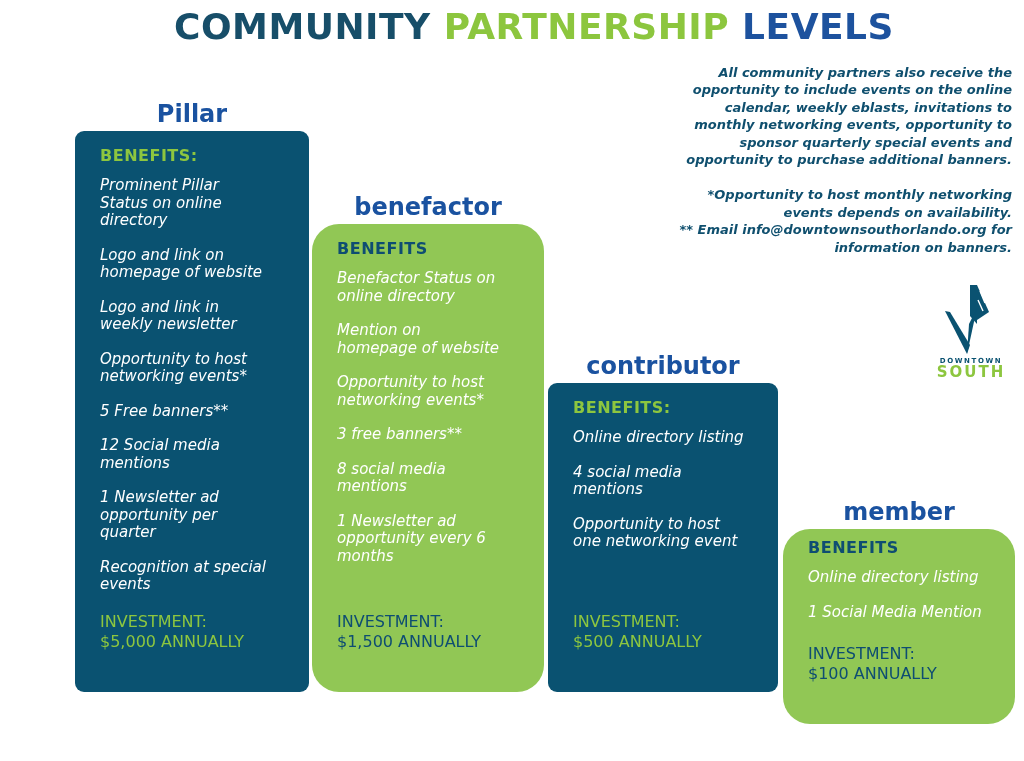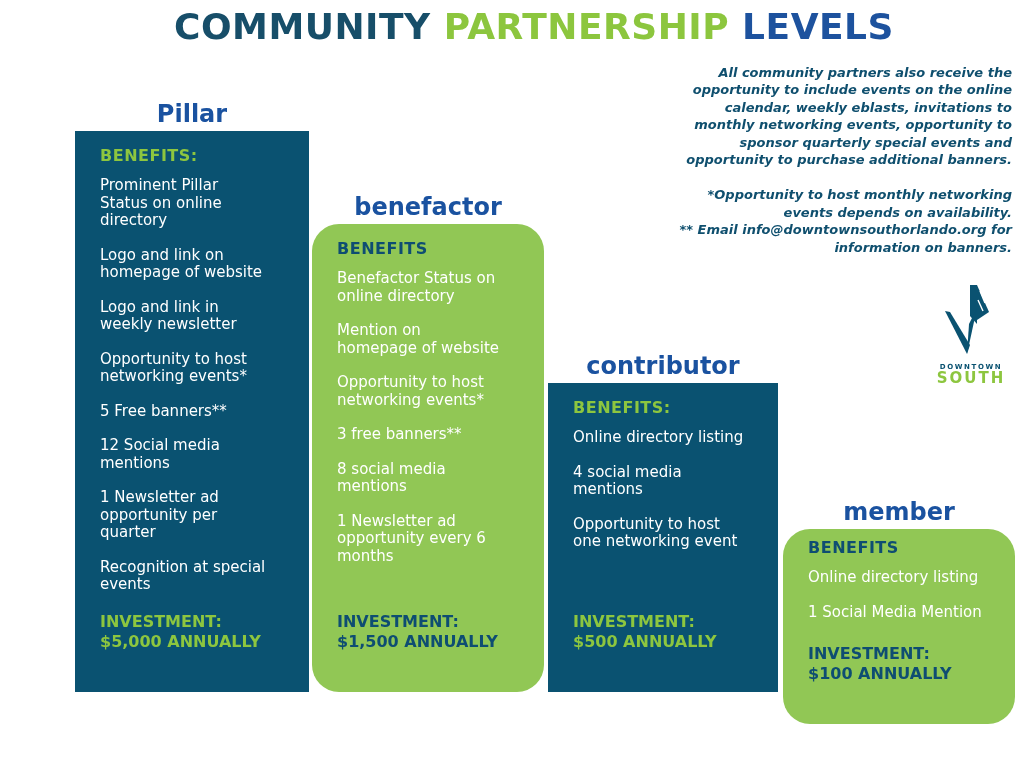--- a/index.html
+++ b/index.html
@@ -25,45 +25,45 @@
   .note{
     position:absolute;top:64px;right:12px;width:334px;
     text-align:right;font-size:13px;line-height:17.4px;
     font-weight:bold;font-style:italic;color:var(--note_teal);
   }
   .note p{margin:0 0 18px 0;white-space:pre-line;}
 
   
   .logo{position:absolute;left:934px;top:284px;width:74px;text-align:center;}
   .logo svg{display:block;margin:0 auto;}
-  .logo-line1{font-size:7px;letter-spacing:1.6px;font-weight:bold;color:var(--teal_panel);margin-top:7px;}
+  .logo-line1{font-size:7px;letter-spacing:1.6px;font-weight:bold;color:var(--teal_panel);margin-top:1px;}
   .logo-line2{font-size:15px;letter-spacing:2px;font-weight:bold;color:var(--green_text);line-height:14px;}
 
   
   .tier{position:absolute;}
   .tier-name{
     margin:0;height:32px;line-height:30px;text-align:center;
     font-size:24px;font-weight:bold;color:var(--header_blue);
   }
   .panel{
     box-sizing:border-box;width:100%;
     padding:15px 20px 40px 25px;
     display:flex;flex-direction:column;
   }
-  .panel.teal{background:var(--teal_panel);}
+  .panel.teal{background:var(--teal_panel);border-radius:9px;}
   .panel.green{background:var(--green_panel);border-radius:27px;}
   .benefits-label{font-size:16px;font-weight:bold;letter-spacing:0.5px;margin:0 0 12px 0;}
   .teal .benefits-label{color:var(--green_text);}
   .green .benefits-label{color:var(--navy_text);}
   .benefit{
     color:#ffffff;font-size:15px;line-height:17.5px;
-    margin:0 0 17px 0;white-space:pre-line;
+    margin:0 0 17px 0;white-space:pre-line;font-style:italic;
   }
   .investment{
-    margin-top:auto;font-size:16px;line-height:20px;font-weight:bold;
+    margin-top:auto;font-size:16px;line-height:20px;font-weight:normal;
     white-space:pre-line;
   }
   .teal .investment{color:var(--green_text);}
   .green .investment{color:var(--navy_text);}
 
   .tier-pillar{left:75px;top:99px;width:234px;}
   .tier-pillar .panel{height:561px;}
   .tier-benefactor{left:312px;top:192px;width:232px;}
   .tier-benefactor .panel{height:468px;}
   .tier-contributor{left:548px;top:351px;width:230px;}

